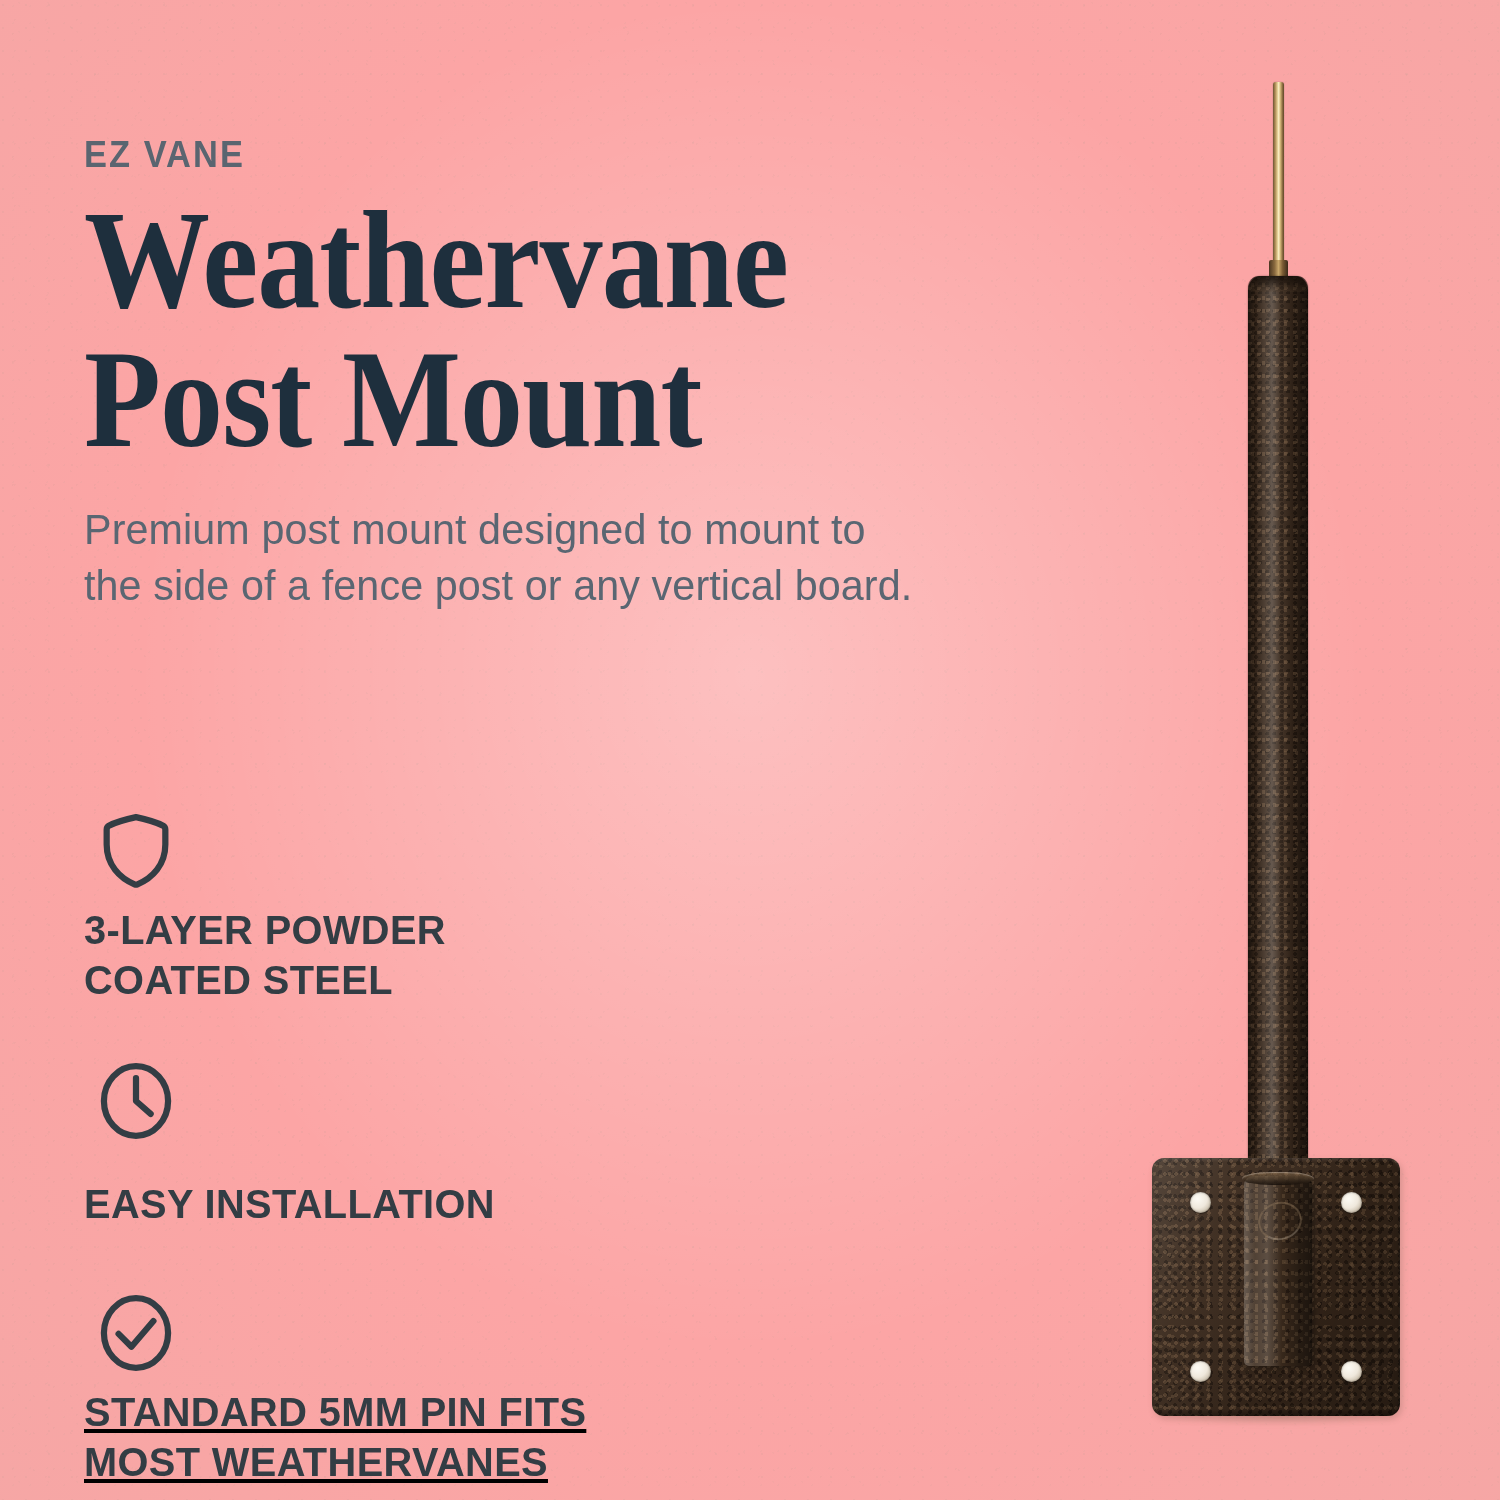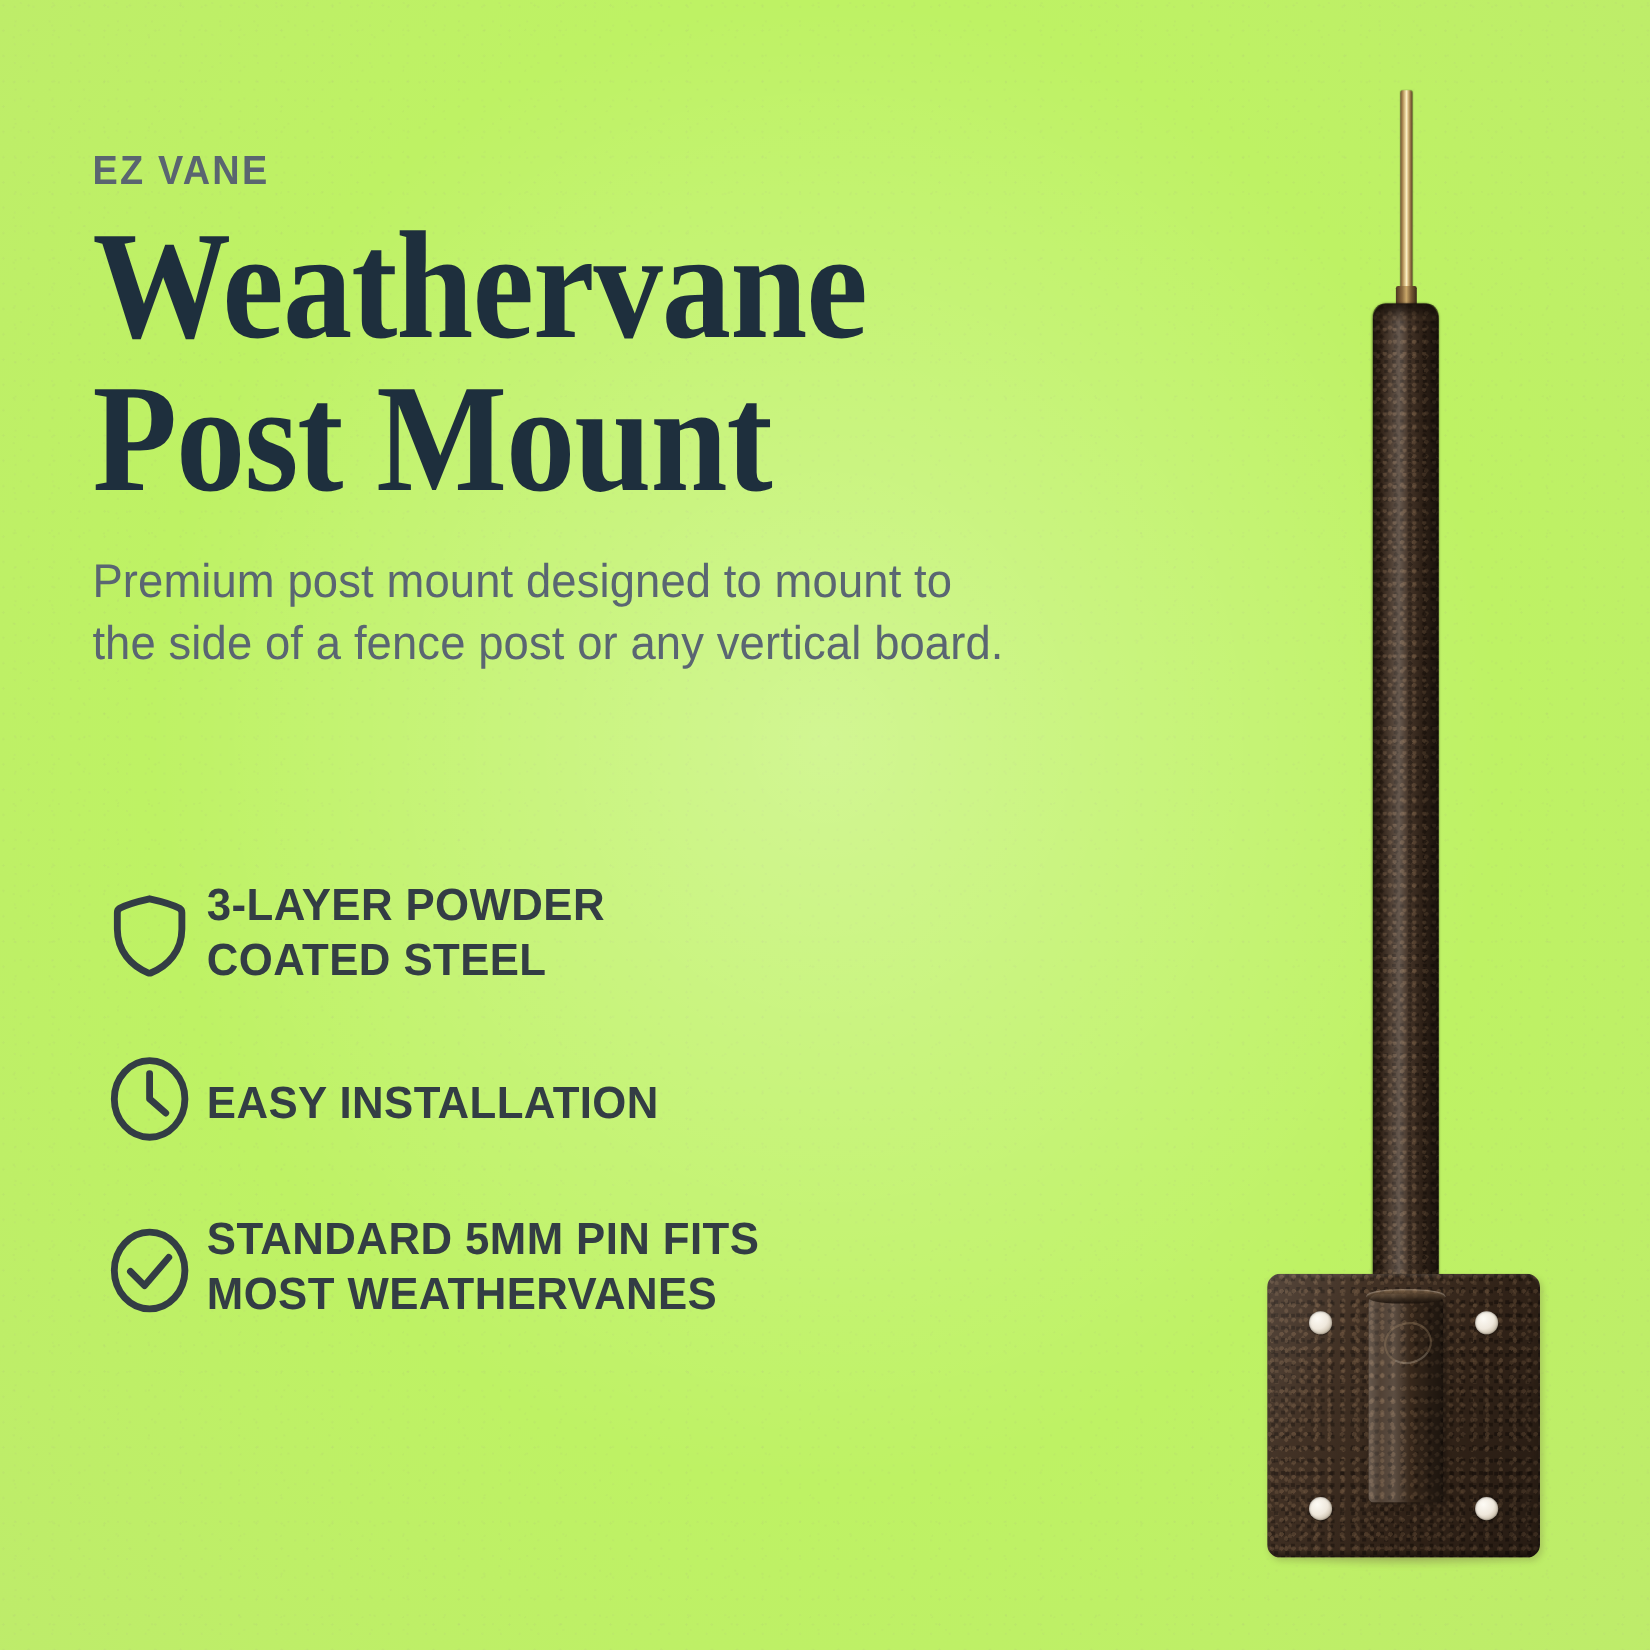--- a/index.html
+++ b/index.html
@@ -12,21 +12,21 @@
     overflow: hidden;
     font-family: "Liberation Sans", sans-serif;
     background: #f2ece2;
   }
 
   
   #canvas {
     position: relative;
     width: 1500px;
     height: 1500px;
-    background-color: #bef264;
+    background-color: #fca5a5;
     overflow: hidden;
   }
 
   
   #grain {
     position: absolute;
     inset: 0;
     pointer-events: none;
     opacity: .5;
     background-image:
@@ -96,22 +96,23 @@
   #features {
     position: absolute;
     left: 84px;
     top: 795px;
     width: 860px;
   }
   .feature {
     display: flex;
     align-items: flex-start;
     margin-bottom: 48px;
-  }
-  .feature:last-child { margin-bottom: 0; }
+    flex-direction: column;
+  }
+  .feature:last-child { margin-bottom: 0; text-decoration: underline; }
 
   .feat-icon {
     flex: 0 0 104px;
     width: 104px;
     height: 104px;
     display: flex;
     align-items: center;
     justify-content: center;
   }
   .feat-icon svg { display: block; }

